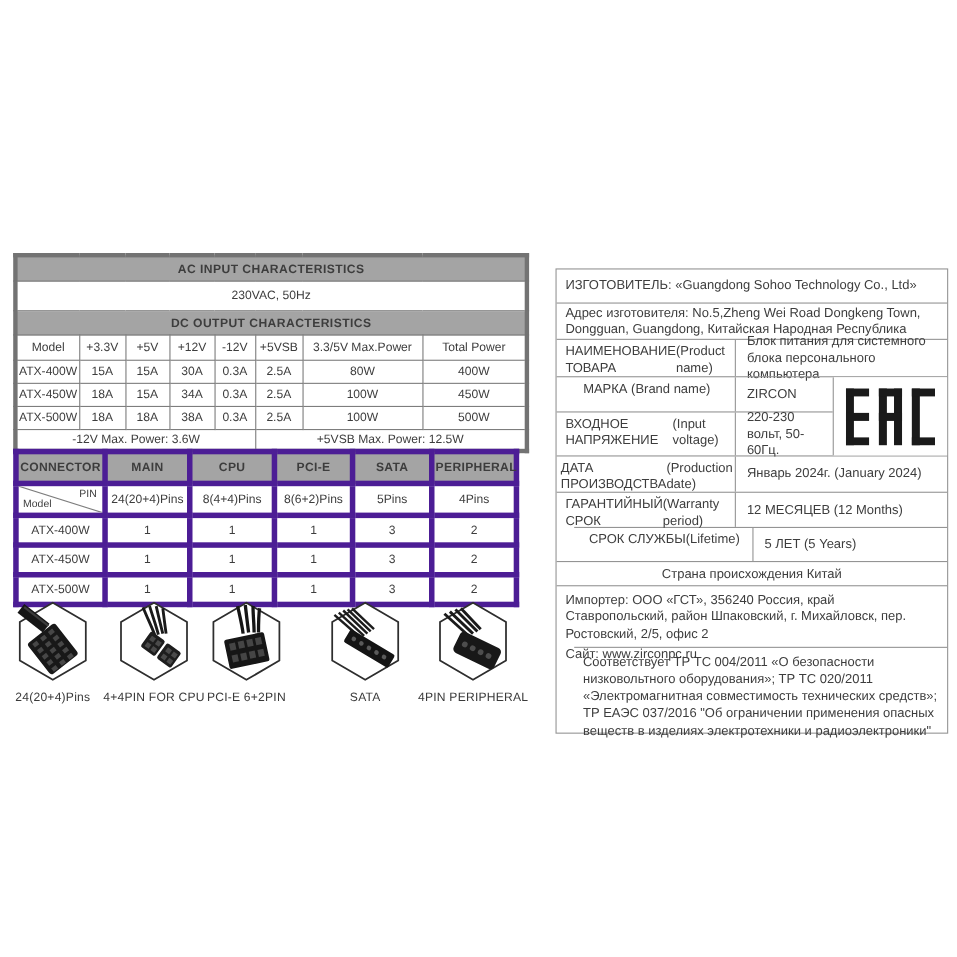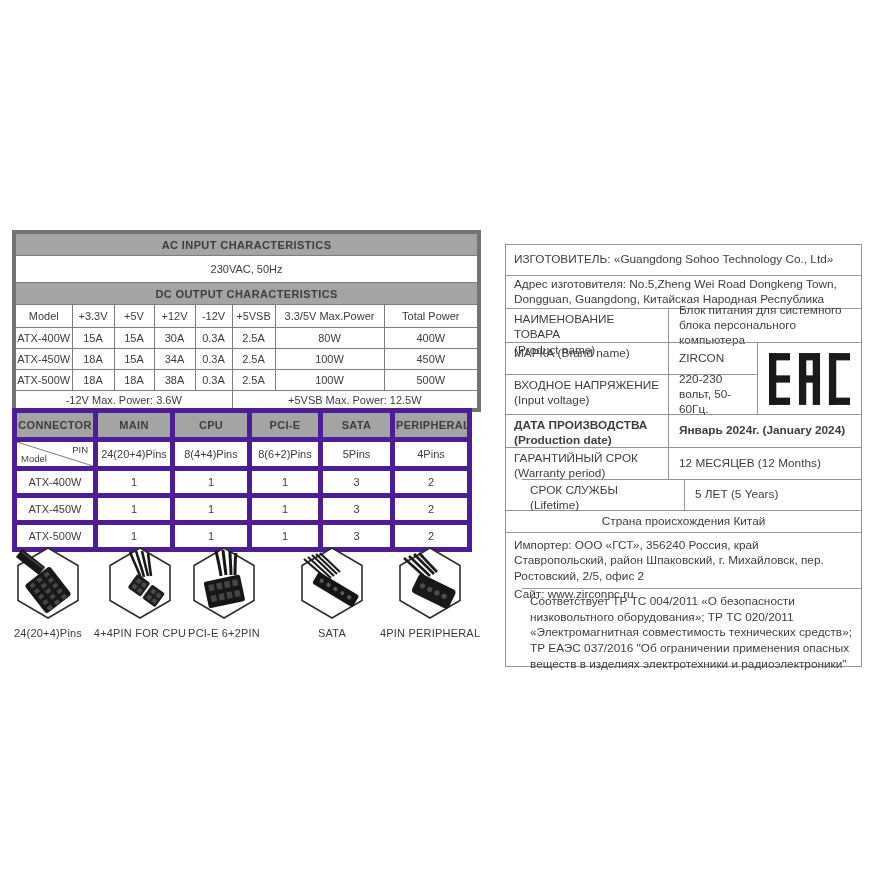--- a/index.html
+++ b/index.html
@@ -33,32 +33,32 @@
   .legend{position:absolute;left:12px;top:546px;width:458px;height:96px;}
   .legend-item{position:absolute;width:100px;text-align:center;}
   .legend-item .lbl{display:block;margin-top:3px;font-size:11px;color:#3a3a3a;letter-spacing:.2px;white-space:nowrap;}
   .li-0{left:-14px;} .li-1{left:78px;} .li-2{left:162px;} .li-3{left:270px;} .li-4{left:368px;}
 
   
   .info{position:absolute;left:505px;top:244px;width:357px;border:1px solid #949494;font-size:11.8px;line-height:1.3;color:#3d3d3d;background:#fff;box-sizing:border-box;}
   .irow{display:flex;border-top:1px solid #949494;box-sizing:border-box;}
   .irow:first-child{border-top:none;}
   .frow{border-top:1px solid #949494;box-sizing:border-box;}
-  .lcell{width:163px;box-sizing:border-box;border-right:1px solid #949494;padding:3px 6px 3px 8px;display:flex;flex-direction:column;}
+  .lcell{width:163px;box-sizing:border-box;border-right:1px solid #949494;padding:3px 6px 3px 8px;display:flex;flex-direction:row;justify-content:center;}
   .vcell{flex:1;box-sizing:border-box;padding:3px 6px 3px 10px;display:flex;flex-direction:column;justify-content:center;}
   .r-manufacturer{height:30px;display:flex;align-items:center;padding:0 8px;box-sizing:border-box;border-top:none;}
   .r-address{height:33px;display:flex;align-items:center;padding:2px 8px;box-sizing:border-box;}
   .r-product{height:34px;}
   .brand-wrap{position:relative;border-top:1px solid #949494;box-sizing:border-box;}
   .sub-row{display:flex;box-sizing:border-box;}
   .sub-brand{height:31px;}
   .sub-voltage{height:40px;border-top:1px solid #949494;}
   .brand-wrap .vcell{flex:none;width:89px;}
   .eac-cell{position:absolute;right:0;top:0;bottom:0;width:104px;border-left:1px solid #949494;background:#ffffff;display:flex;align-items:center;justify-content:center;z-index:2;box-sizing:border-box;}
-  .r-date{height:33px;font-weight:bold;}
+  .r-date{height:33px;}
   .r-warranty{height:32px;}
   .r-lifetime{height:31px;margin-left:16px;}
   .r-country{height:22px;display:flex;align-items:center;justify-content:center;box-sizing:border-box;}
   .r-importer{height:56px;padding:5px 8px;box-sizing:border-box;}
   .r-importer .site{margin-top:3px;}
   .r-compliance{height:78px;padding:5px 8px;box-sizing:border-box;line-height:1.33;margin-left:16px;}
 </style>
 </head>
 <body>
 

